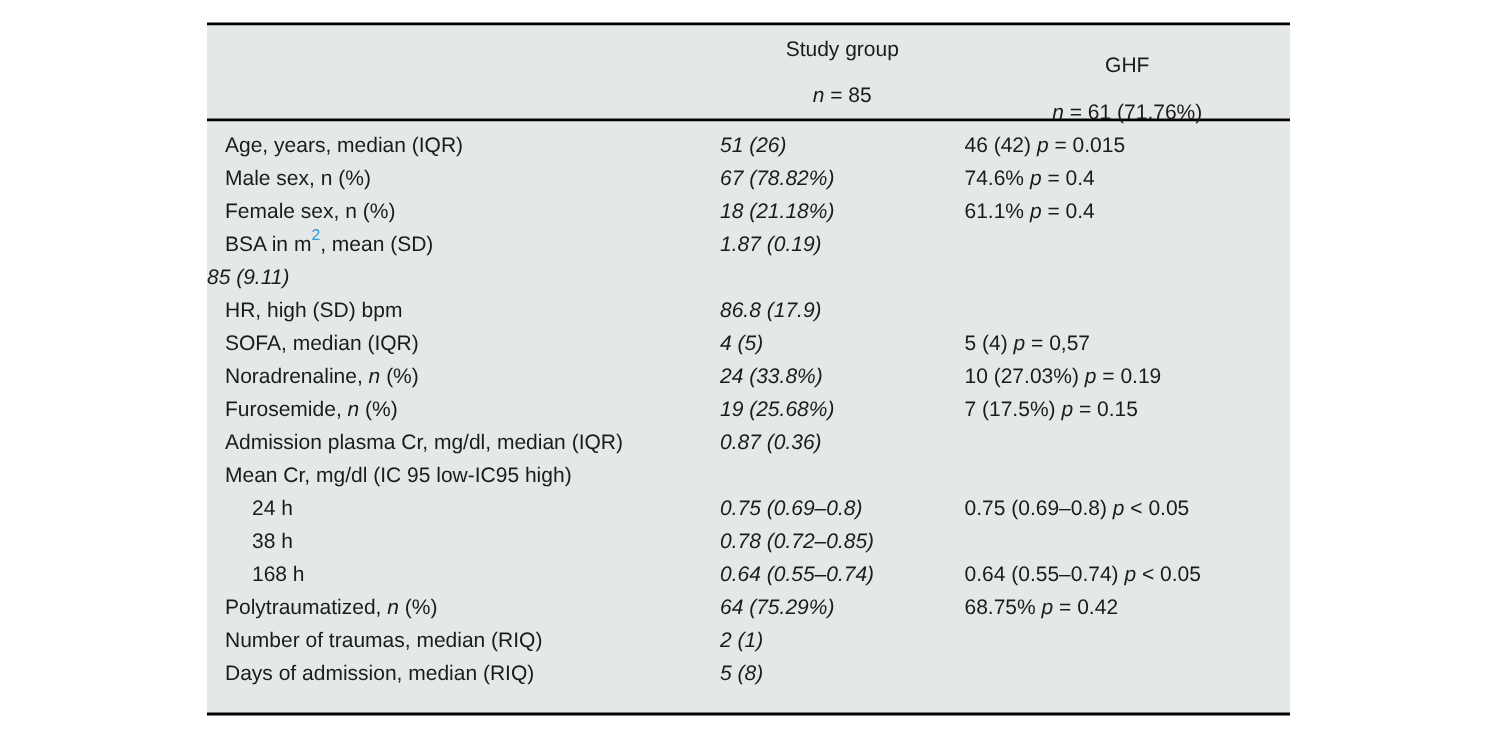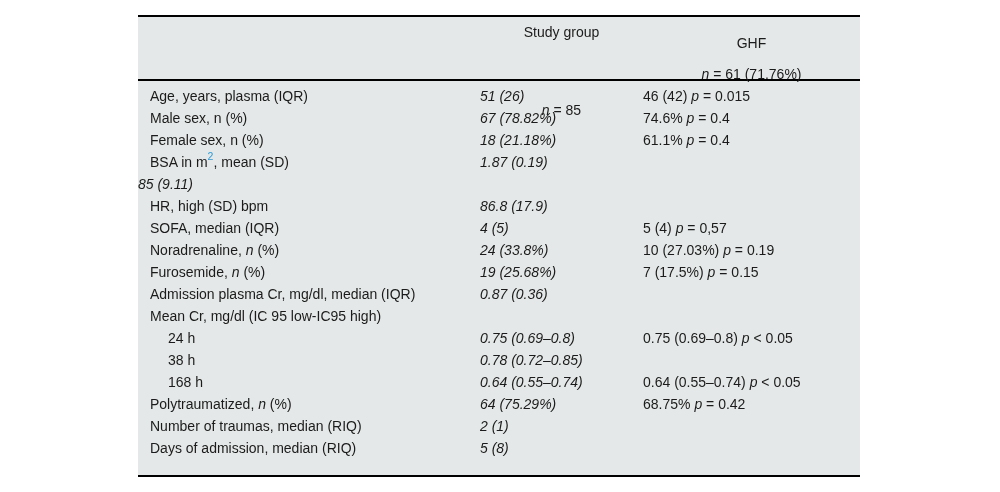--- a/index.html
+++ b/index.html
@@ -21,21 +21,21 @@
   .thead {
     display: flex;
     height: 62px;
     background: var(--table-bg, #e5e8e8);
   }
   .thead .label-col { width: 342px; }
   .thead .hcol {
     display: flex; flex-direction: column;
     text-align: center;
   }
-  .thead .study-col { width: 163px; gap: 47px; }
+  .thead .study-col { width: 163px; }
   .thead .ghf-col { width: 217px; margin-top: 11px; }
   .thead .hline { height: 31px; line-height: 31px; }
   .tbody {
     background: var(--table-bg, #e5e8e8);
     padding: 4px 0 16px 0;
   }
   .row { display: flex; height: 22px; line-height: 22px; white-space: nowrap; }
   .cell { overflow: visible; }
   .cell.label { width: 342px; padding-left: 12px; }
   .row.indent .cell.label { padding-left: 30px; }
@@ -65,21 +65,21 @@
     <div class="hcol ghf-col">
       <div class="hline">GHF</div>
       <div class="hline"><i>n</i><span> = 61 (71.76%)</span></div>
     </div>
   </div>
 
   <div class="rule"></div>
 
   <div class="tbody">
   <div class="row">
-    <div class="cell label"><span>Age, years, plasma (IQR)</span><sup class="bsa-sup"></sup><i></i><span></span></div>
+    <div class="cell label"><span>Age, years, median (IQR)</span><sup class="bsa-sup"></sup><i></i><span></span></div>
     <div class="cell study">51 (26)</div>
     <div class="cell ghf"><span>46 (42) </span><i>p</i><span> = 0.015</span></div>
   </div>
 
   <div class="row">
     <div class="cell label"><span>Male sex, n (%)</span><sup class="bsa-sup"></sup><i></i><span></span></div>
     <div class="cell study">67 (78.82%)</div>
     <div class="cell ghf"><span>74.6% </span><i>p</i><span> = 0.4</span></div>
   </div>
 

